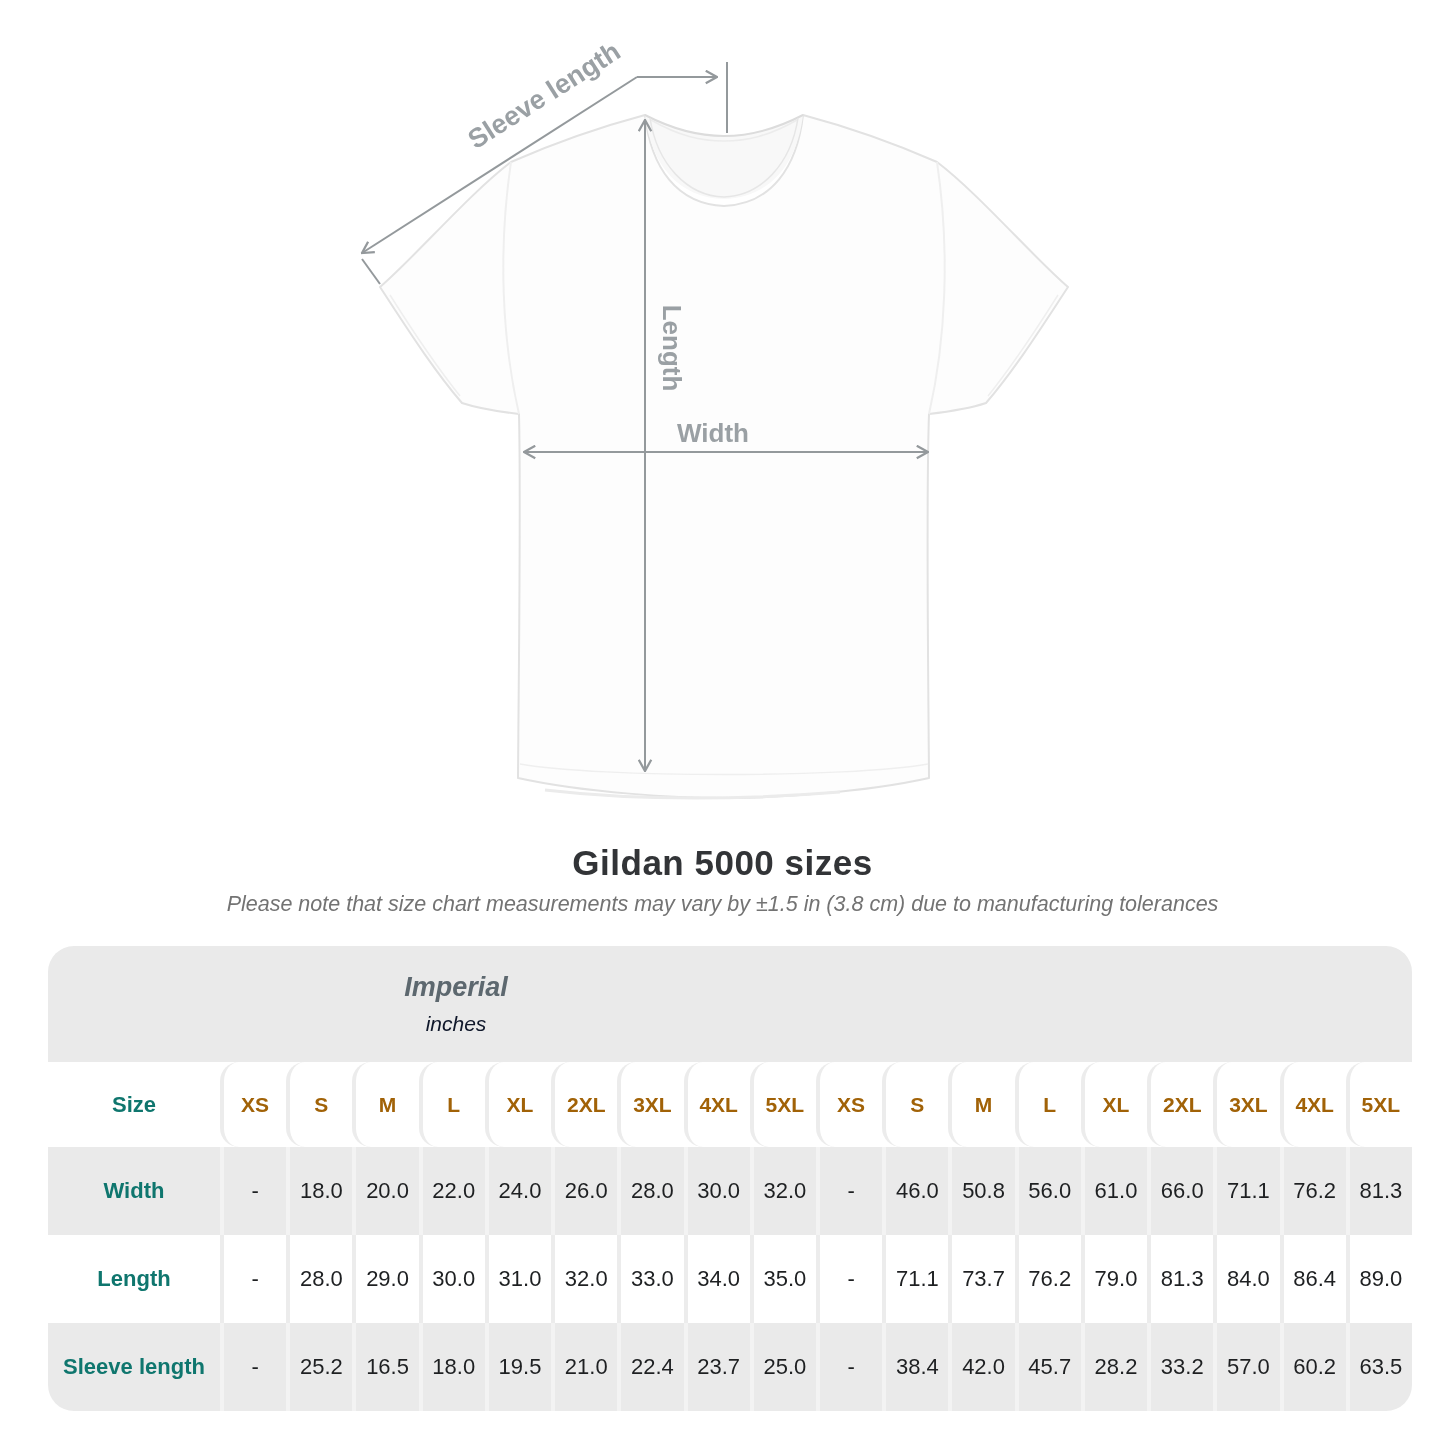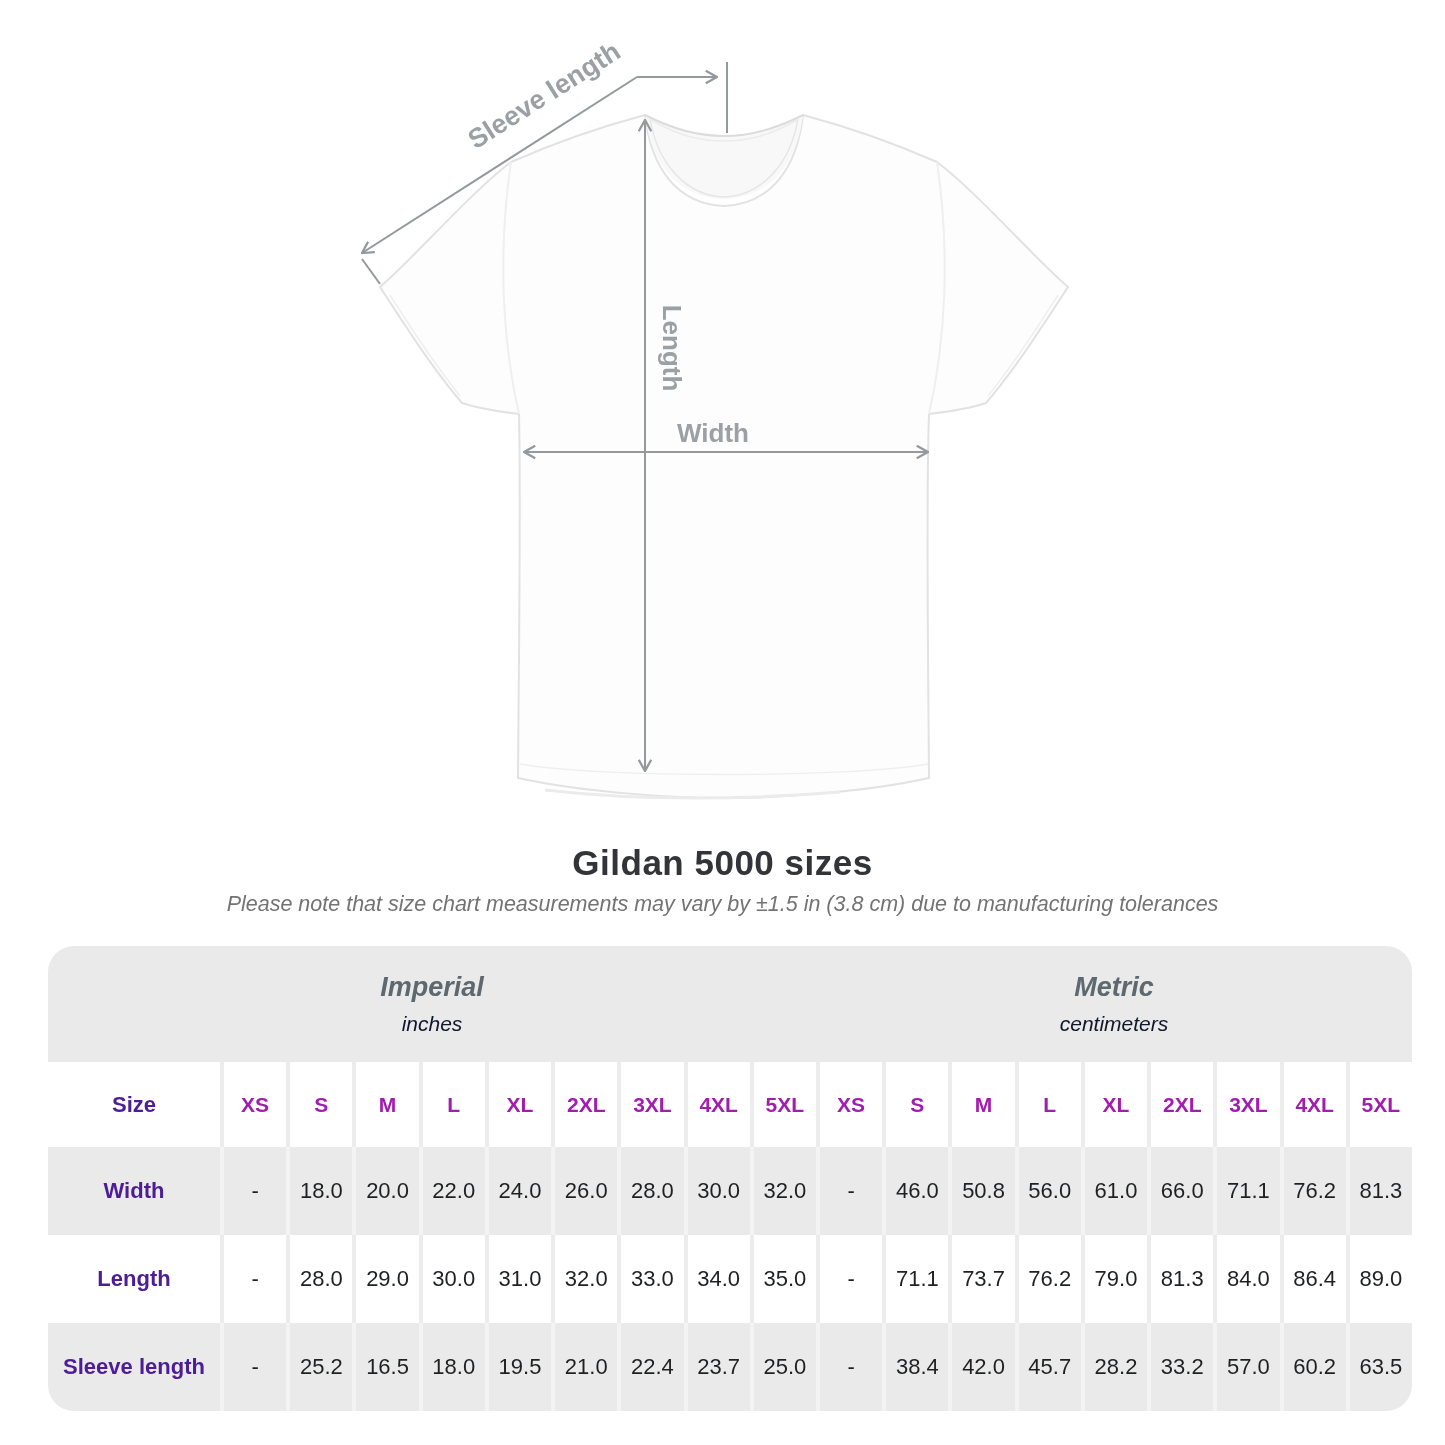--- a/index.html
+++ b/index.html
@@ -11,31 +11,31 @@
 
   
   .title-block { position:absolute; top:843px; left:0; width:100%; text-align:center; }
   .title-block h1 { margin:0; font-size:35px; line-height:40px; font-weight:bold; color:#323437; letter-spacing:0.5px; }
   .title-block .note { margin:9px 0 0 0; font-size:21.5px; font-style:italic; color:#737373; }
 
   
   .size-table { position:absolute; top:946px; left:48px; width:1364px; }
   .band { height:116px; background:#eaeaea; border-radius:26px 26px 0 0; display:flex; }
   .band-half { display:flex; flex-direction:column; justify-content:center; align-items:center; gap:9px; }
-  .band-half.left  { width:calc(172px + (100% - 172px) / 2); }
+  .band-half.left  { width:calc(172px + (100% - 172px) / 2);padding-left:24px; }
   .band-half.right { flex:1; }
   .band-title { font-size:27px; font-weight:bold; font-style:italic; color:#5d686f; }
   .band-unit  { font-size:21px; font-style:italic; color:#0f172a; }
 
   .grid { display:grid; grid-template-columns:172px repeat(18, 1fr); }
   .grid > div { display:flex; align-items:center; justify-content:center; }
   .r-head { height:85px; }
   .r-data { height:88px; }
-  .lcell { font-weight:bold; color:#4c1d95; font-size:22px; background:#ffffff; }
-  .sizehead { font-weight:bold; color:#a21caf; font-size:21px; background:#ffffff; border-left:4px solid #ececec; }
+  .lcell { font-weight:bold; color:#0f766e; font-size:22px; background:#ffffff; }
+  .sizehead { font-weight:bold; color:#a16207; font-size:21px; background:#ffffff; border-left:4px solid #ececec;border-radius:19px; }
   .dcell { font-size:22px; color:#1e2022; border-left:4px solid #ececec; }
   .gray  { background:#eaeaea; }
   .gray.dcell { border-left-color:#f3f3f3; }
   .white { background:#ffffff; }
   .r-last.first  { border-bottom-left-radius:26px; }
   .r-last.lastcol{ border-bottom-right-radius:26px; }
 
   svg text { font-family:"Liberation Sans", sans-serif; }
 </style>
 </head>
@@ -104,24 +104,20 @@
   <div class="title-block">
     <h1>Gildan 5000 sizes</h1>
     <p class="note">Please note that size chart measurements may vary by ±1.5 in (3.8 cm) due to manufacturing tolerances</p>
   </div>
 
   <div class="size-table">
     <div class="band">
       <div class="band-half left">
         <div class="band-title">Imperial</div>
         <div class="band-unit">inches</div>
-      </div>
-      <div class="band-half right">
-        <div class="band-title">Metric</div>
-        <div class="band-unit">centimeters</div>
       </div>
     </div>
     <div class="grid" id="size-grid">
         <div class="lcell r-head">Size</div>
         <div class="sizehead r-head">XS</div>
         <div class="sizehead r-head">S</div>
         <div class="sizehead r-head">M</div>
         <div class="sizehead r-head">L</div>
         <div class="sizehead r-head">XL</div>
         <div class="sizehead r-head">2XL</div>

